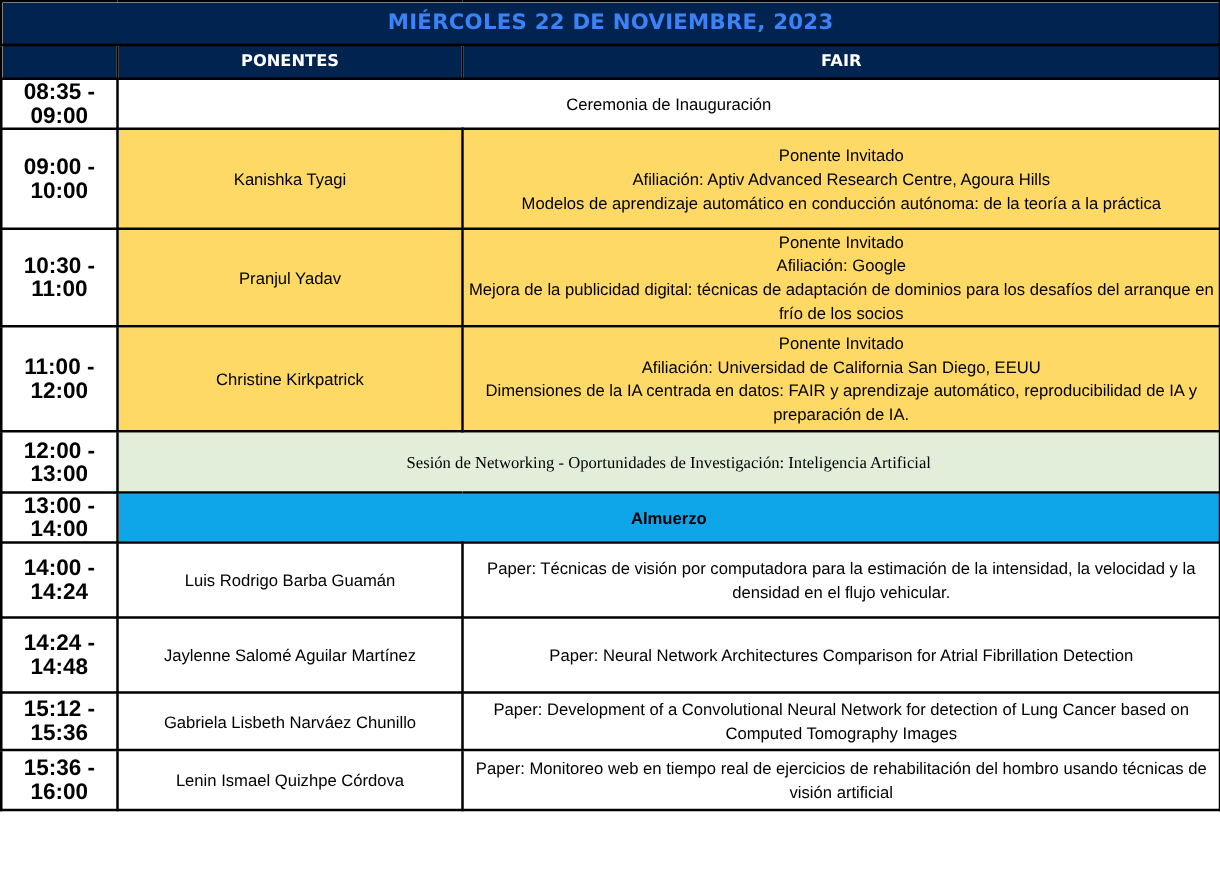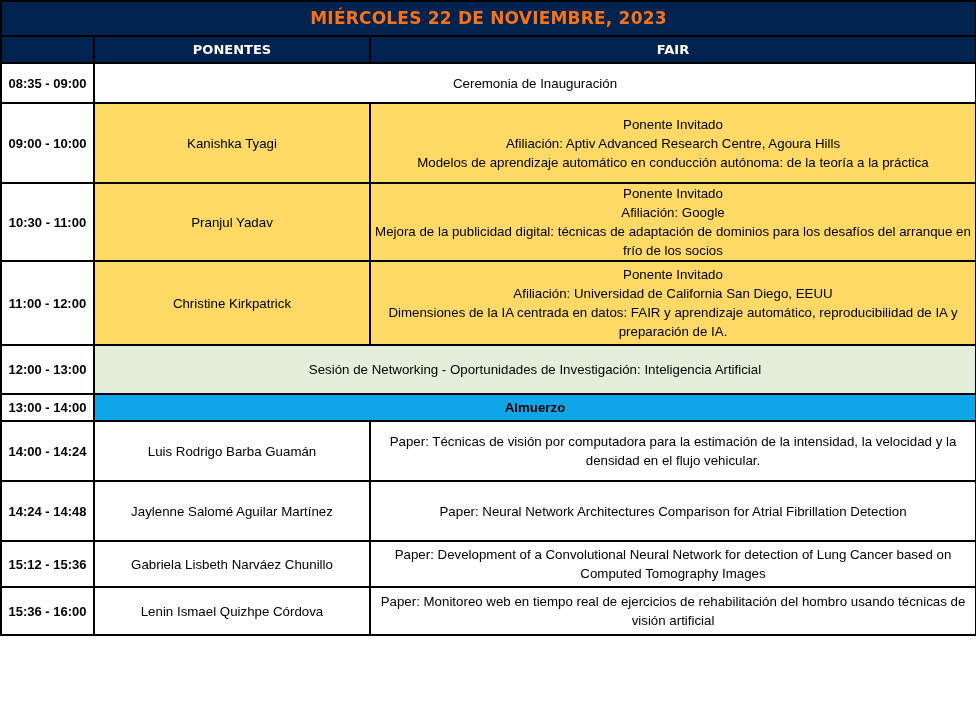--- a/index.html
+++ b/index.html
@@ -19,44 +19,44 @@
     vertical-align: middle;
     padding: 0 2px;
     line-height: 19px;
     overflow: hidden;
   }
   col.c-time { width: 93px; }
   col.c-speaker { width: 276px; }
   col.c-topic { width: 606px; }
   .title-row th {
     background: #012350;
-    color: #f97316;
+    color: #3b82f6;
     font-family: "DejaVu Sans", sans-serif;
     font-weight: bold;
     font-size: 17px;
     height: 33px;
     letter-spacing: 0.2px;
   }
   .head-row th {
     background: #012350;
     color: #ffffff;
     font-family: "DejaVu Sans", sans-serif;
     font-weight: bold;
     font-size: 13px;
     height: 25px;
     margin-top: 32px;
   }
   td.time {
     font-weight: bold;
-    font-size: 13px;
+    font-size: 18px;
     background: #ffffff;
   }
   tr.keynote td.speaker, tr.keynote td.topic { background: #fed966; }
   tr.plain td { background: #ffffff; }
-  tr.networking td.span { background: #e2eed9; }
+  tr.networking td.span { background: #e2eed9; font-family: Liberation Serif, serif; }
   tr.lunch td.span { background: #0ea5e9; font-weight: bold; }
   .line { display: block; }
 </style>
 </head>
 <body>
 
 <table class="schedule">
   <colgroup>
       <col class="c-time">
       <col class="c-speaker">

